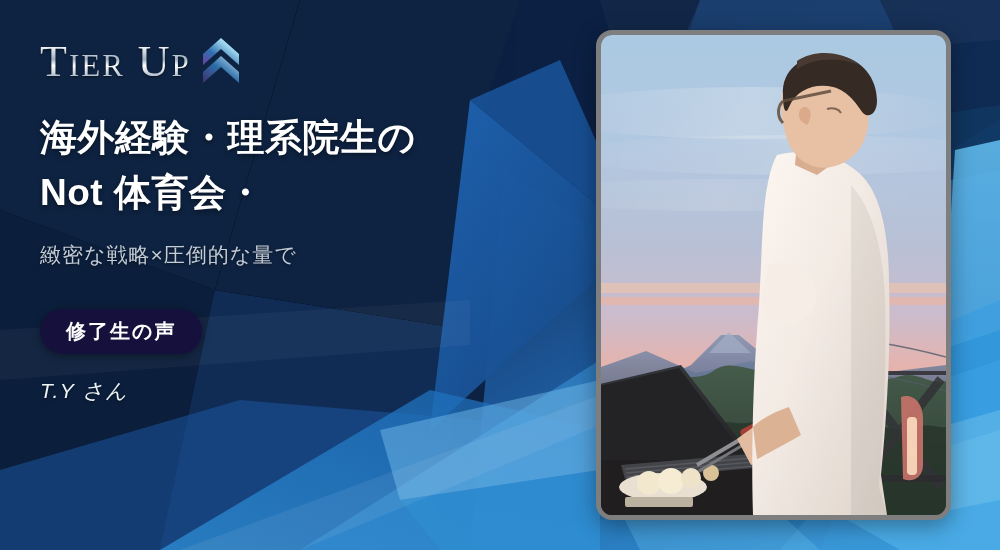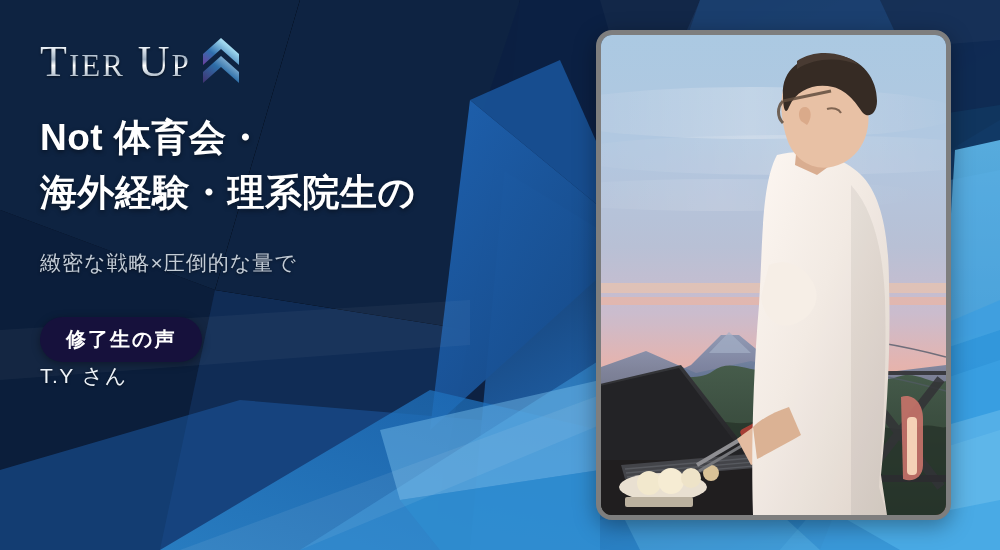--- a/index.html
+++ b/index.html
@@ -52,21 +52,21 @@
     line-height:1.50;
     letter-spacing:.5px;
     color:#ffffff;
     text-shadow:0 2px 5px rgba(0,0,0,.45);
     white-space:nowrap;
   }
   .headline div { height:55px; }
 
   
   .subtitle {
-    margin-top:24px;
+    margin-top:16px;
     font-size:21px;
     line-height:1.85;
     letter-spacing:1px;
     color:#c3ccd6;
     text-shadow:0 1px 3px rgba(0,0,0,.5);
     white-space:nowrap;
   }
 
   
   .badge {
@@ -77,24 +77,26 @@
     background:#16113c;
     color:#ffffff;
     font-size:20px;
     font-weight:bold;
     letter-spacing:2px;
     box-shadow:0 2px 8px rgba(0,0,0,.35);
     text-align:center;
   }
 
   .person-name {
+    margin-top:23px;
     font-size:21px;
     letter-spacing:1.5px;
     color:#eef3f8;
     text-shadow:0 1px 3px rgba(0,0,0,.5);
+    font-style:italic;
   }
 
   
   .photo-frame {
     position:absolute;
     left:596px; top:30px;
     width:355px; height:490px;
     border:5px solid #7e7e7e;
     border-radius:16px;
     overflow:hidden;
@@ -194,22 +196,22 @@
             <stop offset="50%" stop-color="#2d6ea8"></stop>
             <stop offset="100%" stop-color="#cfeaf7"></stop>
           </linearGradient>
         </defs>
         <polygon points="20,4 38,20 38,31 20,15 2,31 2,20" fill="url(#lmg)"></polygon>
         <polygon points="20,22 38,38 38,49 20,33 2,49 2,38" fill="url(#lmg2)"></polygon>
       </svg>
     </div>
 
     <div class="headline">
+      <div>海外経験・理系院生の</div>
       <div>Not 体育会・</div>
-      <div>海外経験・理系院生の</div>
     </div>
 
     <div class="subtitle">
       <div>緻密な戦略×圧倒的な量で</div>
     </div>
 
     <div>
       <span class="badge">修了生の声</span>
     </div>
 

